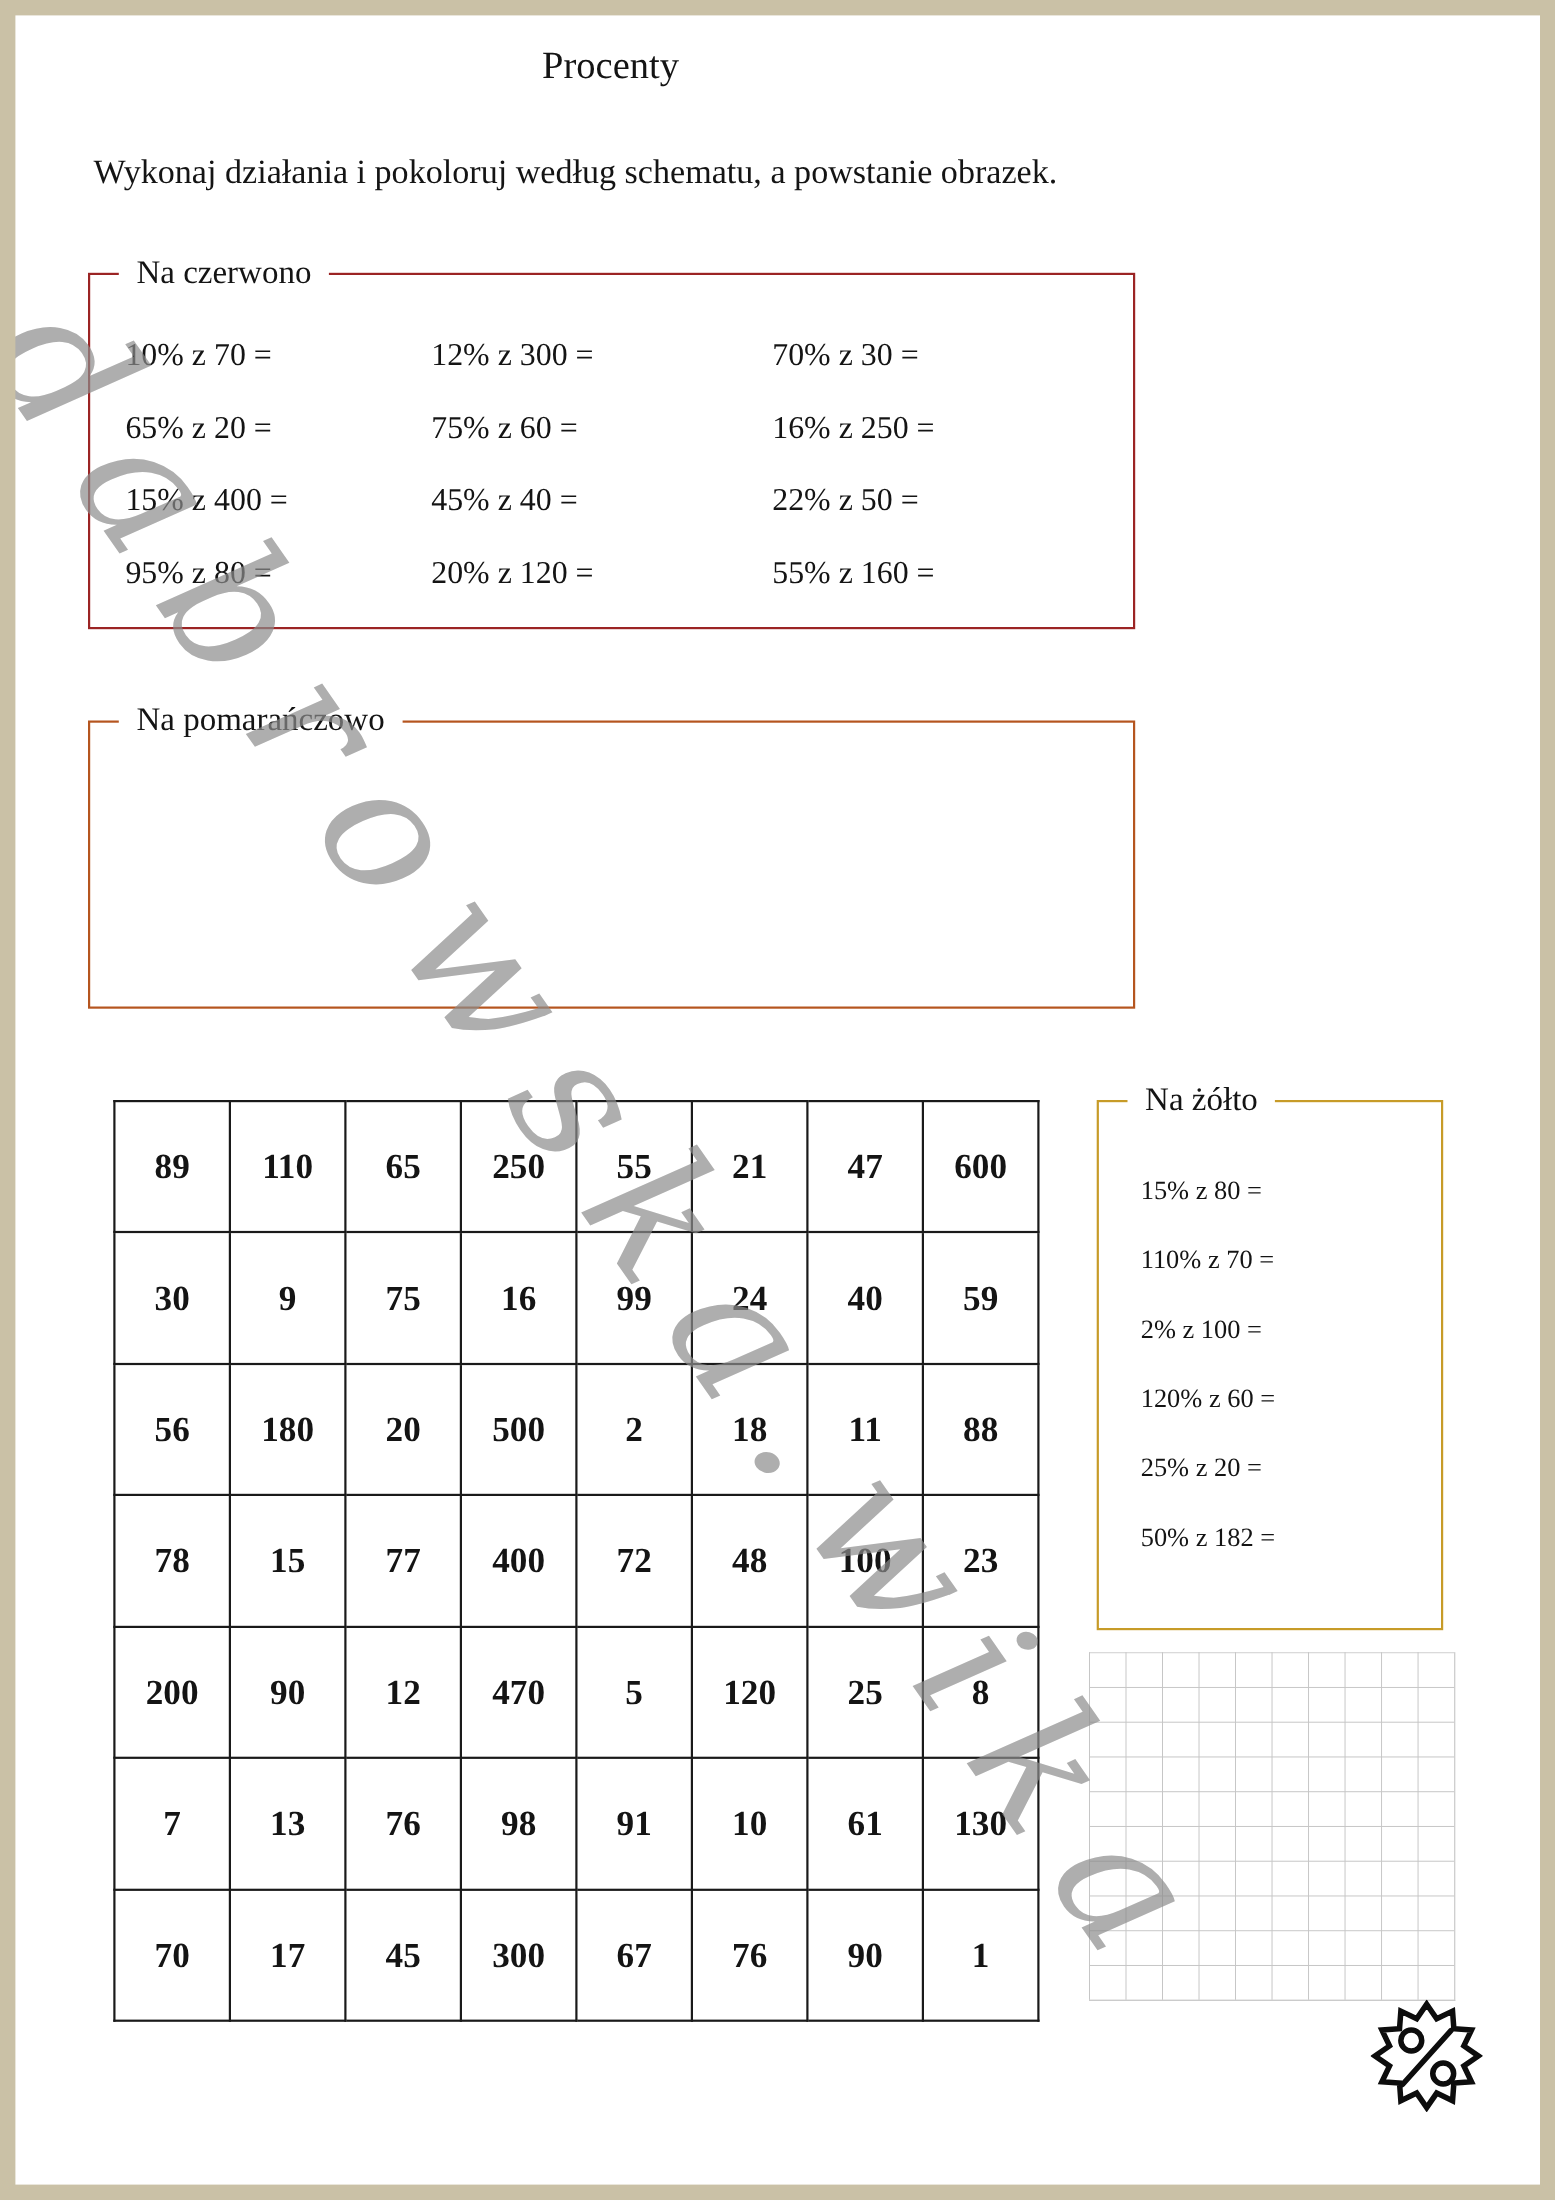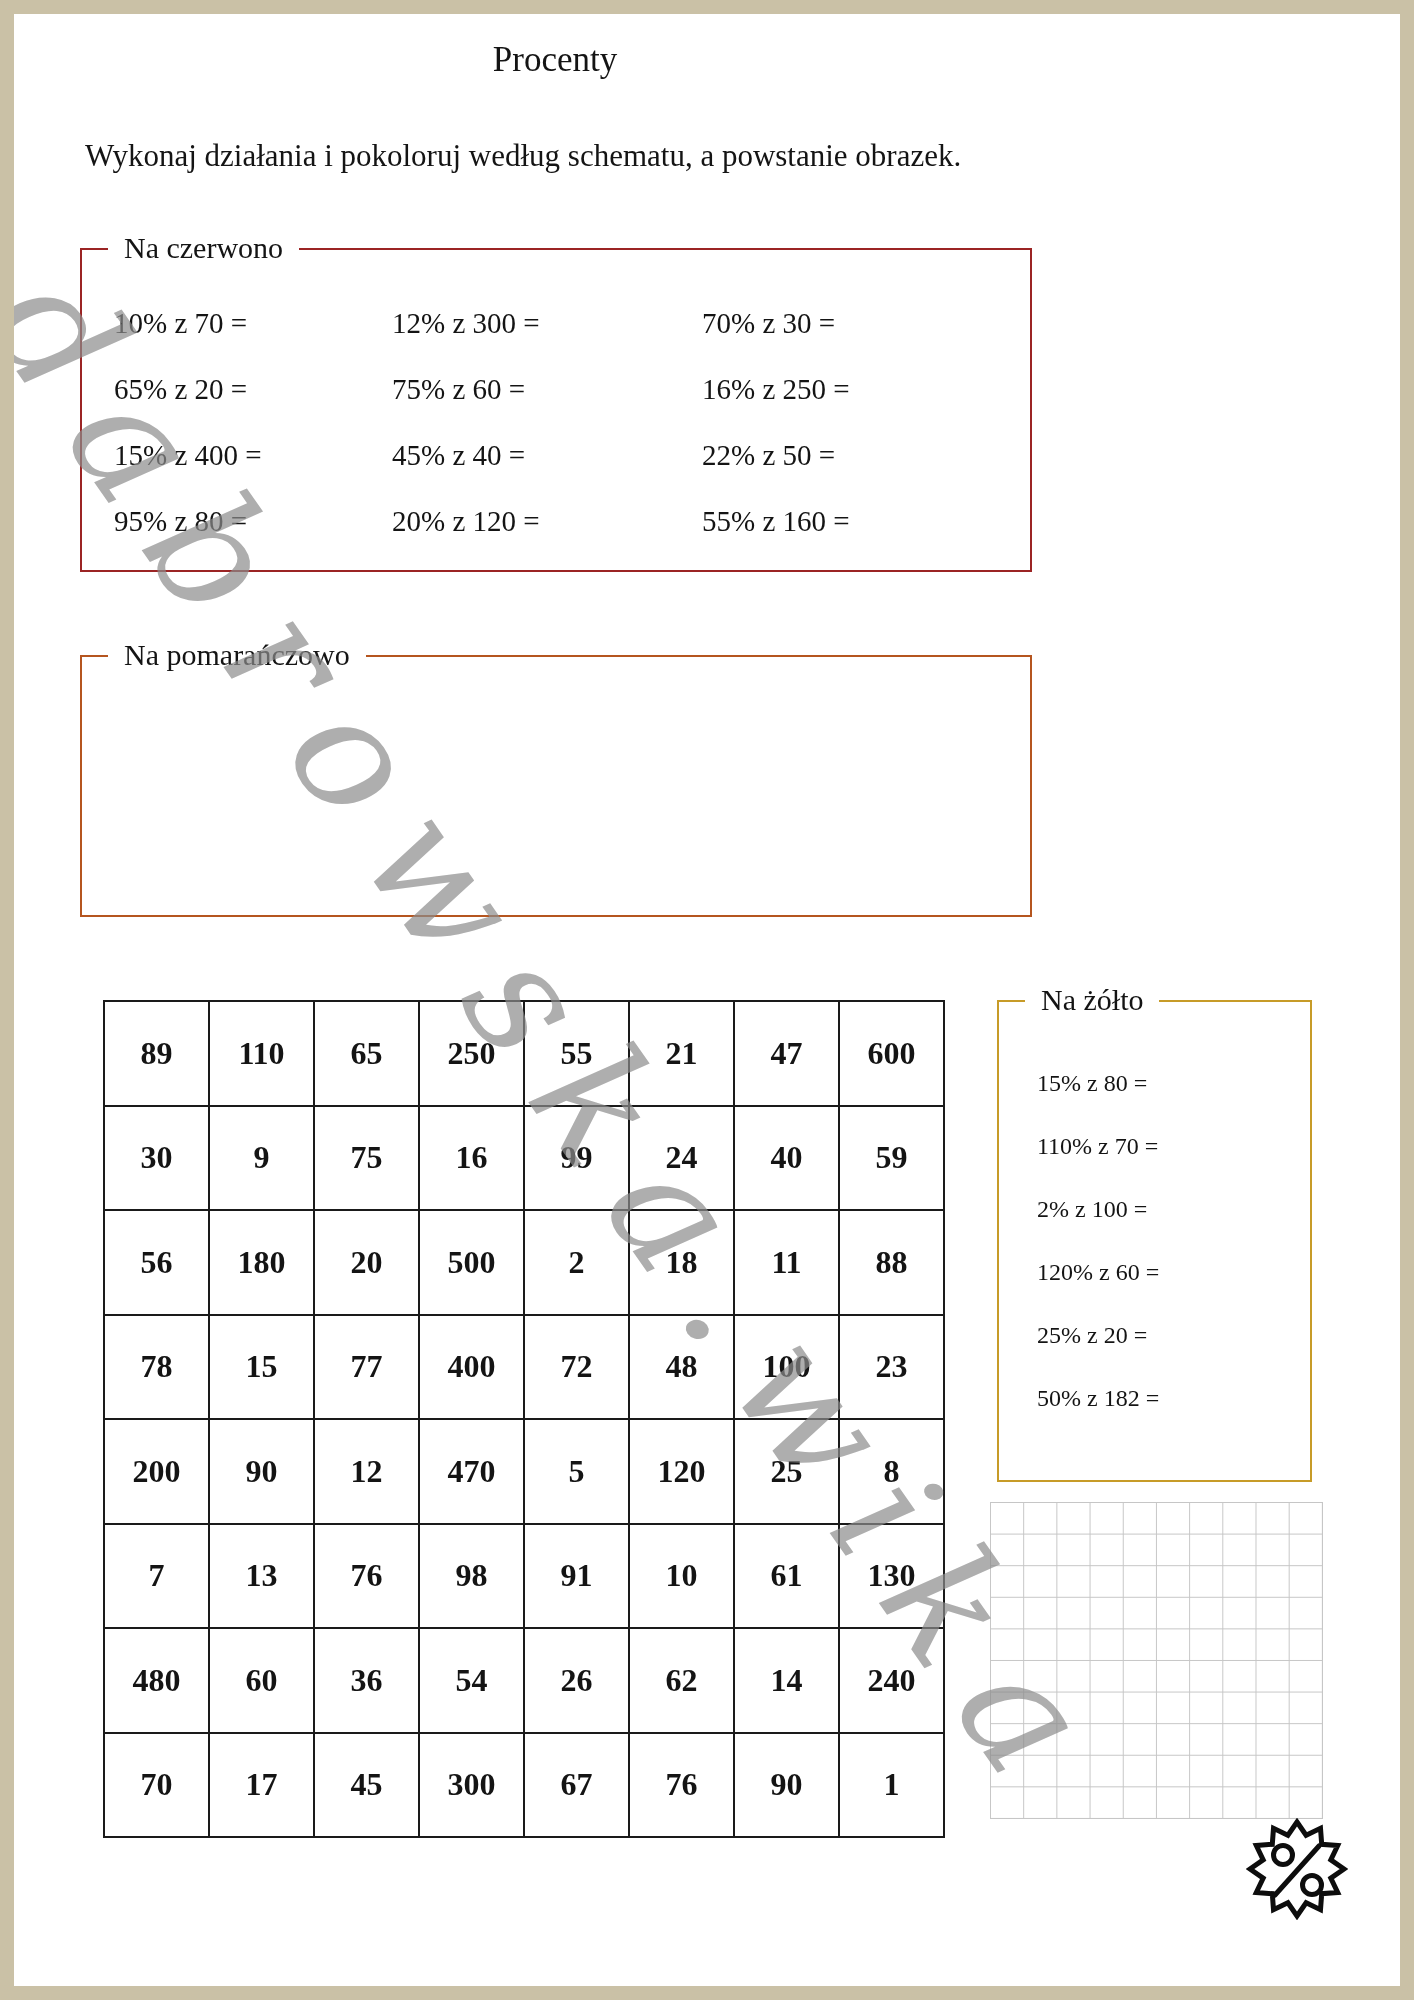--- a/index.html
+++ b/index.html
@@ -132,30 +132,20 @@
         <td>7</td>
         <td>13</td>
         <td>76</td>
         <td>98</td>
         <td>91</td>
         <td>10</td>
         <td>61</td>
         <td>130</td>
       </tr>
       <tr>
-        <td>480</td>
-        <td>60</td>
-        <td>36</td>
-        <td>54</td>
-        <td>26</td>
-        <td>62</td>
-        <td>14</td>
-        <td>240</td>
-      </tr>
-      <tr>
         <td>70</td>
         <td>17</td>
         <td>45</td>
         <td>300</td>
         <td>67</td>
         <td>76</td>
         <td>90</td>
         <td>1</td>
       </tr>
     </tbody>

